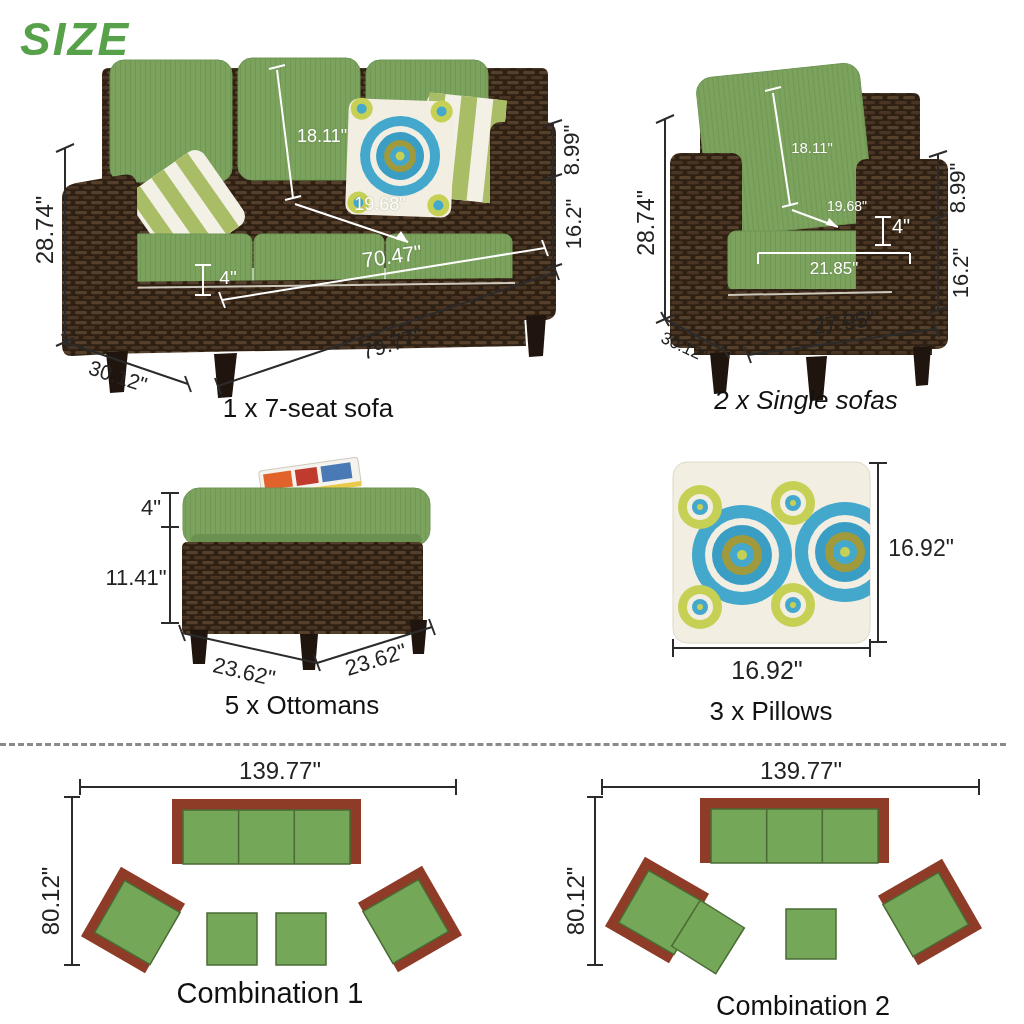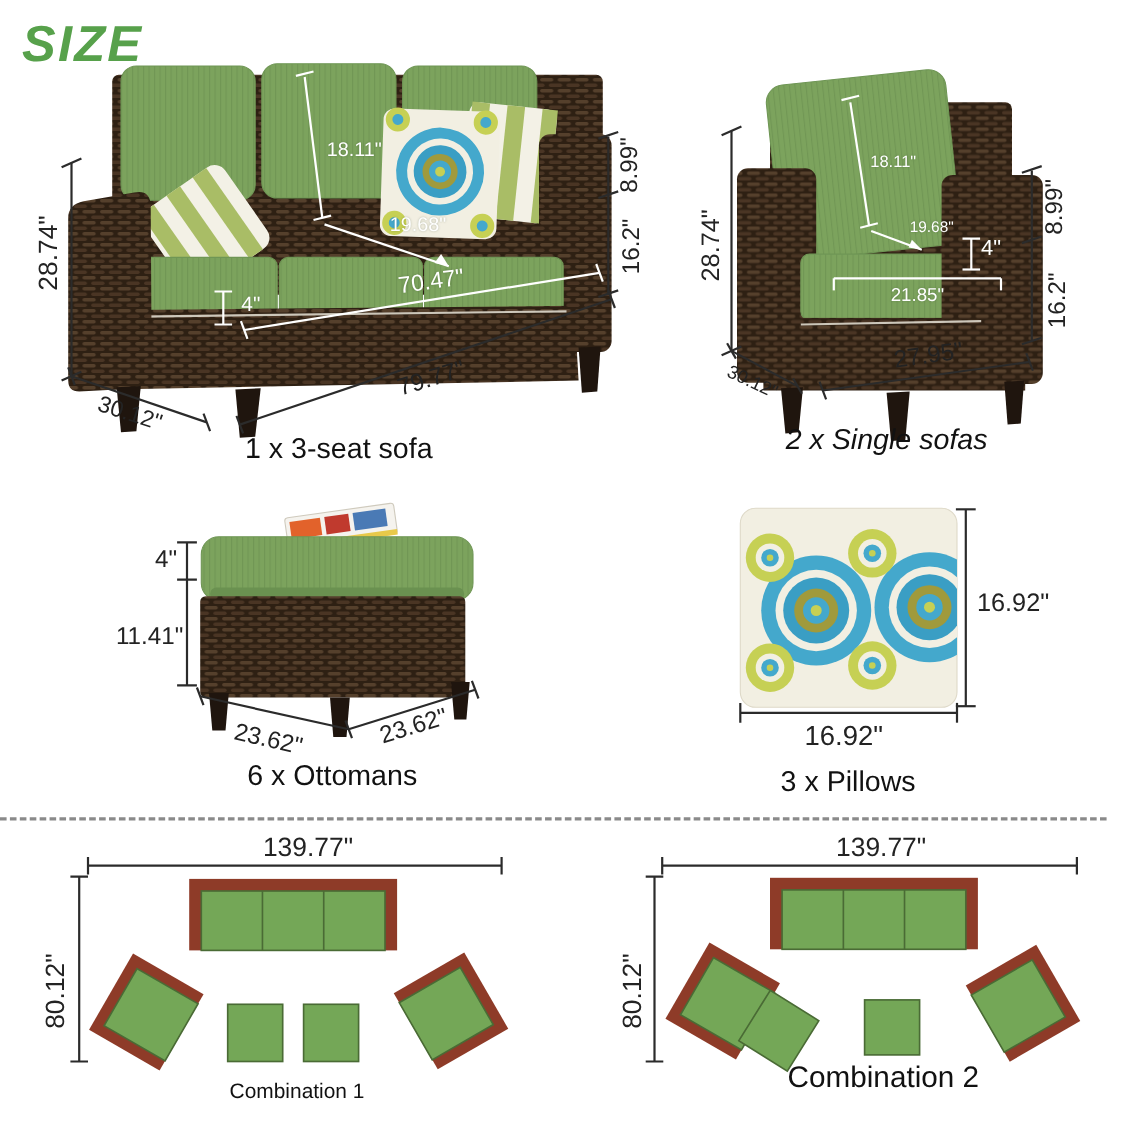--- a/index.html
+++ b/index.html
@@ -120,21 +120,21 @@
     </svg>
     <span class="dim" style="left:35px;top:190px;font-size:24px;transform:translate(-50%,-50%) rotate(-90deg);">28.74"</span>
     <span class="dim white" style="left:312px;top:96px;font-size:18px;transform:translate(-50%,-50%);">18.11"</span>
     <span class="dim white" style="left:370px;top:164px;font-size:18px;transform:translate(-50%,-50%);">19.68"</span>
     <span class="dim white" style="left:218px;top:237px;font-size:19px;transform:translate(-50%,-50%);">4"</span>
     <span class="dim white" style="left:382px;top:216px;font-size:21px;transform:translate(-50%,-50%) rotate(-8deg);">70.47"</span>
     <span class="dim" style="left:562px;top:110px;font-size:22px;transform:translate(-50%,-50%) rotate(-90deg);">8.99"</span>
     <span class="dim" style="left:564px;top:184px;font-size:22px;transform:translate(-50%,-50%) rotate(-90deg);">16.2"</span>
     <span class="dim" style="left:382px;top:304px;font-size:22px;transform:translate(-50%,-50%) rotate(-17deg);">79.77"</span>
     <span class="dim" style="left:108px;top:336px;font-size:21px;transform:translate(-50%,-50%) rotate(18deg);">30.12"</span>
-    <span class="cap" style="left:298px;top:368px;">1 x 3-seat sofa</span>
+    <span class="cap" style="left:298px;top:368px;">1 x 7-seat sofa</span>
   </div>
 
   <div class="sec" style="left:630px;top:55px;width:394px;height:375px;">
     <svg width="394" height="375" viewBox="0 0 394 375">
       <g>
         <rect x="70" y="38" width="220" height="200" rx="6" fill="url(#wicker)"></rect>
         <g transform="translate(155,95) rotate(-6)">
           <rect x="-82" y="-80" width="164" height="160" rx="16" fill="url(#cush)" stroke="#6f9655"></rect>
         </g>
         <rect x="40" y="98" width="72" height="195" rx="10" fill="url(#wicker)"></rect>
@@ -217,21 +217,21 @@
         <line x1="74" y1="175" x2="80" y2="191"></line>
           <line x1="209" y1="205" x2="215" y2="221"></line>
         <line x1="212" y1="213" x2="327" y2="177"></line>
         <line x1="324" y1="169" x2="330" y2="185"></line>
       </g>
     </svg>
     <span class="dim" style="left:46px;top:58px;font-size:22px;transform:translate(-50%,-50%);">4"</span>
     <span class="dim" style="left:31px;top:128px;font-size:22px;transform:translate(-50%,-50%);">11.41"</span>
     <span class="dim" style="left:139px;top:222px;font-size:22px;transform:translate(-50%,-50%) rotate(13deg);">23.62"</span>
     <span class="dim" style="left:271px;top:210px;font-size:22px;transform:translate(-50%,-50%) rotate(-17deg);">23.62"</span>
-    <span class="cap" style="left:197px;top:255px;">6 x Ottomans</span>
+    <span class="cap" style="left:197px;top:255px;">5 x Ottomans</span>
   </div>
 
   <div class="sec" style="left:645px;top:445px;width:379px;height:285px;">
     <svg width="379" height="285" viewBox="0 0 379 285">
       <defs>
           <clipPath id="pillowclip">
             <rect x="28" y="17" width="197" height="181" rx="14"></rect>
           </clipPath>
         </defs>
       <g>
@@ -311,21 +311,21 @@
       </g>
       <g transform="translate(410,167) rotate(-30)">
         <rect x="-37" y="-40" width="74" height="80" fill="#8e3b28"></rect>
         <rect x="-37" y="-30" width="64" height="60" fill="#74a757" stroke="#4a6b35" stroke-width="1.5"></rect>
       </g>
       <rect x="207" y="161" width="50" height="52" fill="#74a757" stroke="#4a6b35" stroke-width="1.5"></rect>
       <rect x="276" y="161" width="50" height="52" fill="#74a757" stroke="#4a6b35" stroke-width="1.5"></rect>
     </svg>
     <span class="dim" style="left:280px;top:19px;font-size:24px;transform:translate(-50%,-50%);">139.77"</span>
     <span class="dim" style="left:51px;top:149px;font-size:24px;transform:translate(-50%,-50%) rotate(-90deg);">80.12"</span>
-    <span class="cap" style="left:270px;top:241px;font-size:19px;">Combination 1</span>
+    <span class="cap" style="left:270px;top:241px;font-size:29px;">Combination 1</span>
   </div>
 
   <div class="sec" style="left:512px;top:752px;width:512px;height:262px;">
     <svg width="512" height="262" viewBox="0 0 512 262">
       <g stroke="#2b2b2b" stroke-width="2">
         <line x1="90" y1="35" x2="467" y2="35"></line>
         <line x1="90" y1="27" x2="90" y2="43"></line>
           <line x1="467" y1="27" x2="467" y2="43"></line>
         <line x1="83" y1="45" x2="83" y2="213"></line>
         <line x1="75" y1="45" x2="91" y2="45"></line>
@@ -345,16 +345,16 @@
         <rect x="-26" y="-27" width="52" height="54" fill="#74a757" stroke="#4a6b35" stroke-width="1.5"></rect>
       </g>
       <rect x="274" y="157" width="50" height="50" fill="#74a757" stroke="#4a6b35" stroke-width="1.5"></rect>
       <g transform="translate(418,160) rotate(-30)">
         <rect x="-37" y="-40" width="74" height="80" fill="#8e3b28"></rect>
         <rect x="-37" y="-30" width="64" height="60" fill="#74a757" stroke="#4a6b35" stroke-width="1.5"></rect>
       </g>
     </svg>
     <span class="dim" style="left:289px;top:19px;font-size:24px;transform:translate(-50%,-50%);">139.77"</span>
     <span class="dim" style="left:64px;top:149px;font-size:24px;transform:translate(-50%,-50%) rotate(-90deg);">80.12"</span>
-    <span class="cap" style="left:291px;top:228px;font-size:27px;">Combination 2</span>
+    <span class="cap" style="left:291px;top:254px;font-size:27px;">Combination 2</span>
   </div>
 
 </div>
 
 </body></html>

